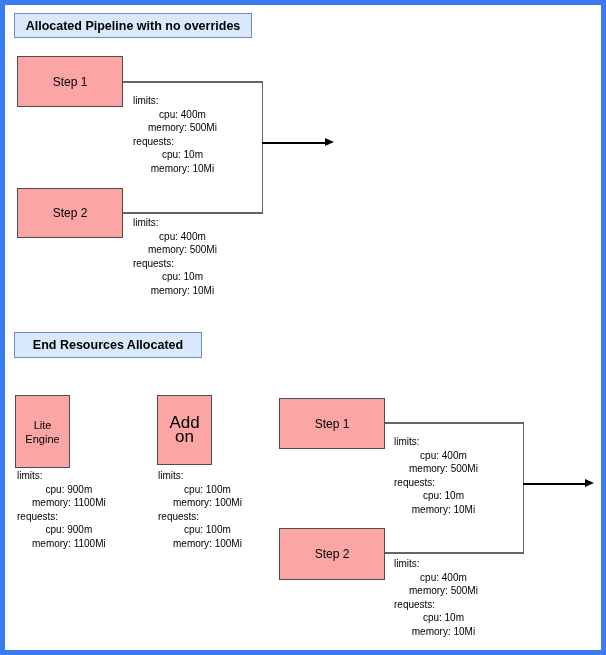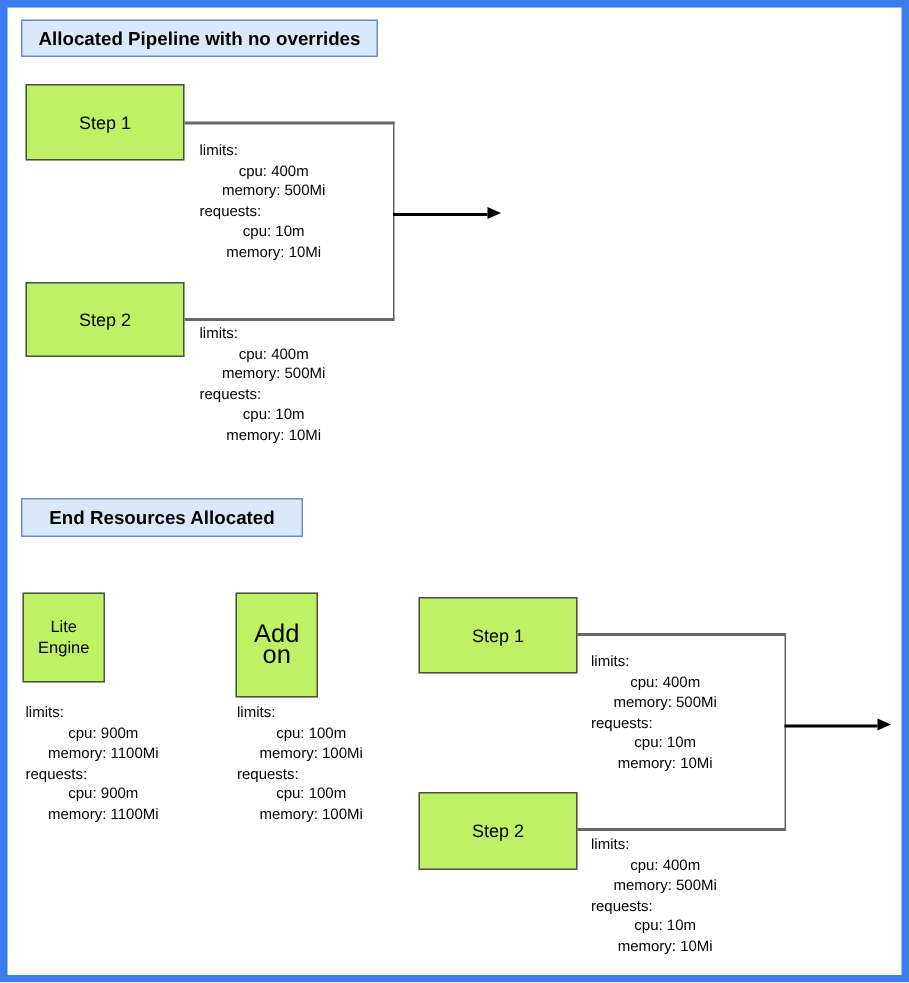--- a/index.html
+++ b/index.html
@@ -11,21 +11,21 @@
     position:absolute;inset:0;border:5px solid var(--canvas-border,#3b7cf0);
     pointer-events:none;z-index:10;
   }
   .title-box{
     position:absolute;display:flex;align-items:center;justify-content:center;
     background:var(--title-fill,#dae8fc);border:1px solid var(--title-stroke,#6c8ebf);
     font-weight:bold;font-size:12.5px;white-space:nowrap;box-sizing:border-box;
   }
   .node{
     position:absolute;display:flex;flex-direction:column;align-items:center;justify-content:center;
-    background:#bef264;border:1.5px solid var(--node-stroke,#4d4d4d);
+    background:#fca5a5;border:1.5px solid var(--node-stroke,#4d4d4d);
     font-size:12px;box-sizing:border-box;text-align:center;line-height:14px;
   }
   .line-h{position:absolute;height:1.6px;background:var(--connector,#666666);}
   .line-v{position:absolute;width:1.6px;background:var(--connector,#666666);}
   .arrow-line{position:absolute;height:1.6px;background:var(--arrow,#000000);}
   .arrow-head{
     position:absolute;width:0;height:0;
     border-top:4.5px solid transparent;border-bottom:4.5px solid transparent;
     border-left:9px solid var(--arrow,#000000);
   }
@@ -67,21 +67,21 @@
     <div>limits:</div>
     <div class="ind">cpu: 400m</div>
     <div class="ind">memory: 500Mi</div>
     <div>requests:</div>
     <div class="ind">cpu: 10m</div>
     <div class="ind">memory: 10Mi</div>
   </div>
 
   <div class="title-box" style="left:14px;top:332px;width:188px;height:26px;">End Resources Allocated</div>
 
-  <div class="node" style="left:15px;top:395px;width:55px;height:60px;font-size:11px;">
+  <div class="node" style="left:15px;top:395px;width:55px;height:73px;font-size:11px;">
     <span>Lite</span>
     <span>Engine</span>
   </div>
 
   <div class="node" style="left:157px;top:395px;width:55px;height:70px;font-size:17px;">
     <span>Add on</span>
   </div>
 
   <div class="node" style="left:279px;top:398px;width:106px;height:51px;">
     <span>Step 1</span>

